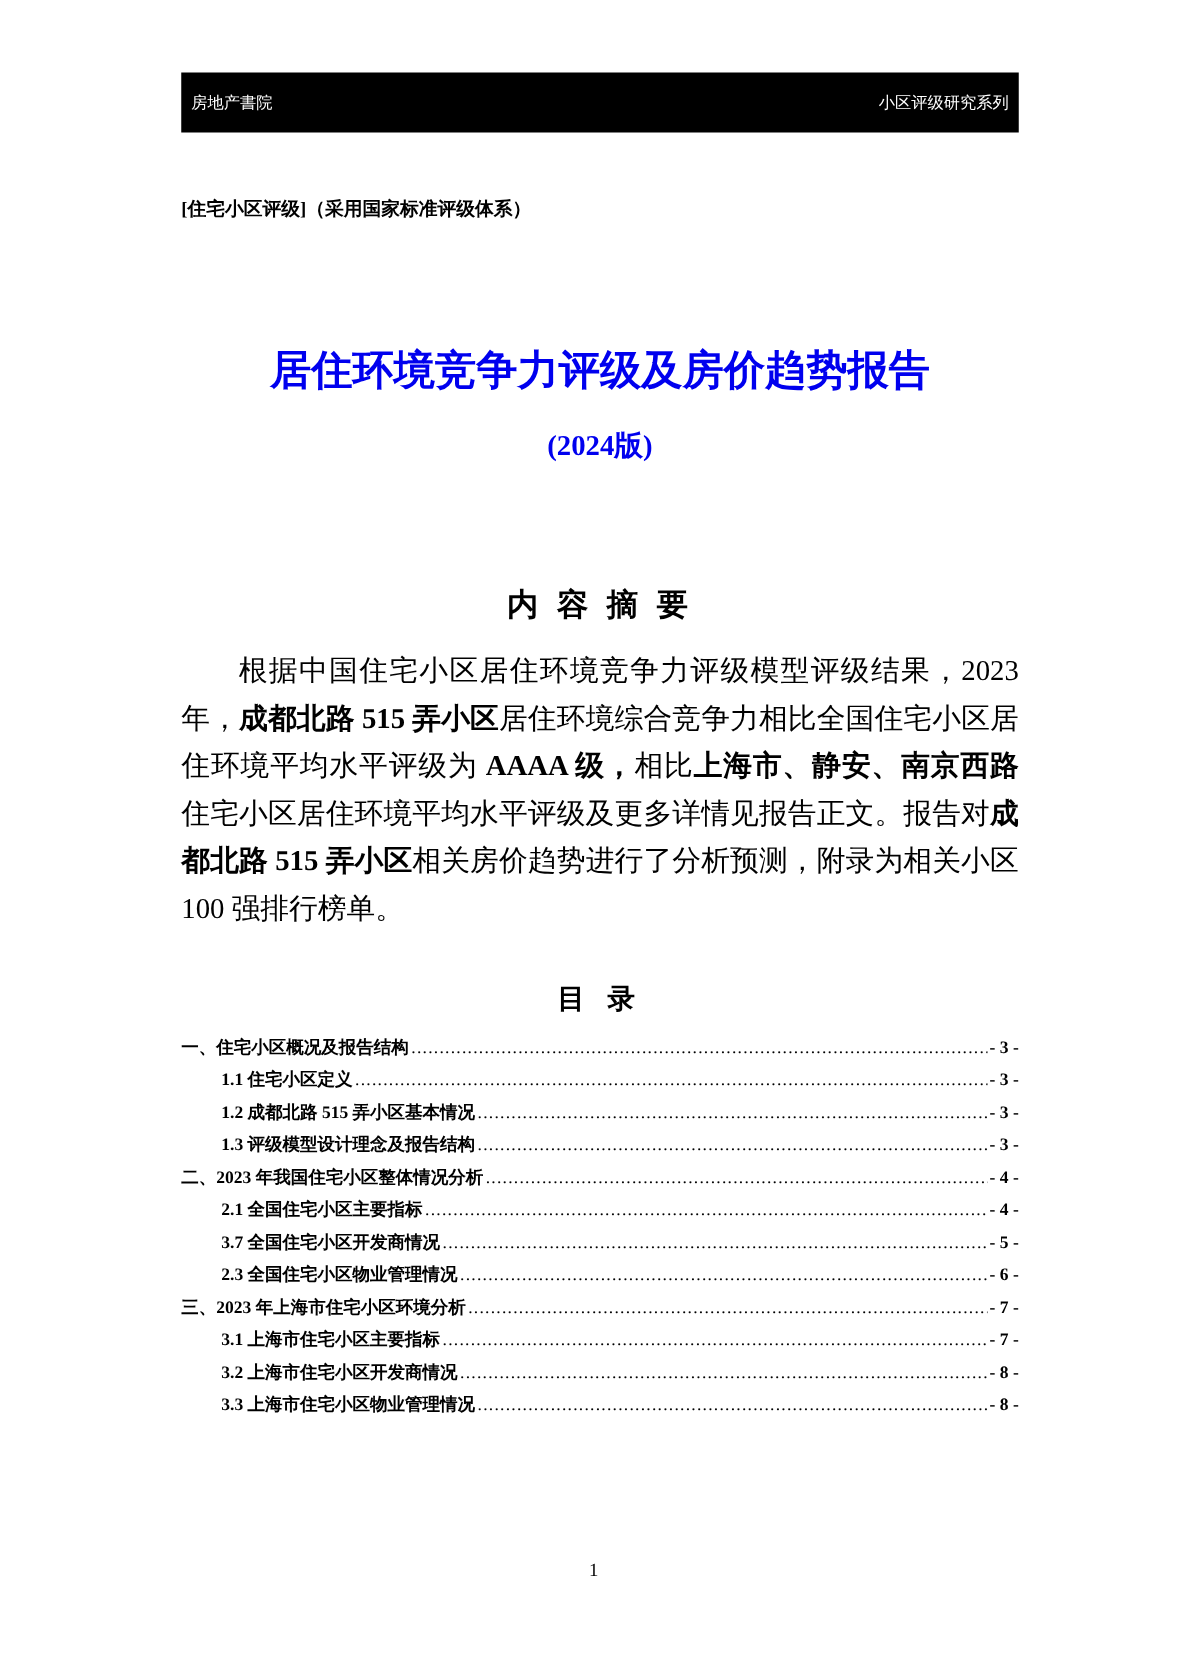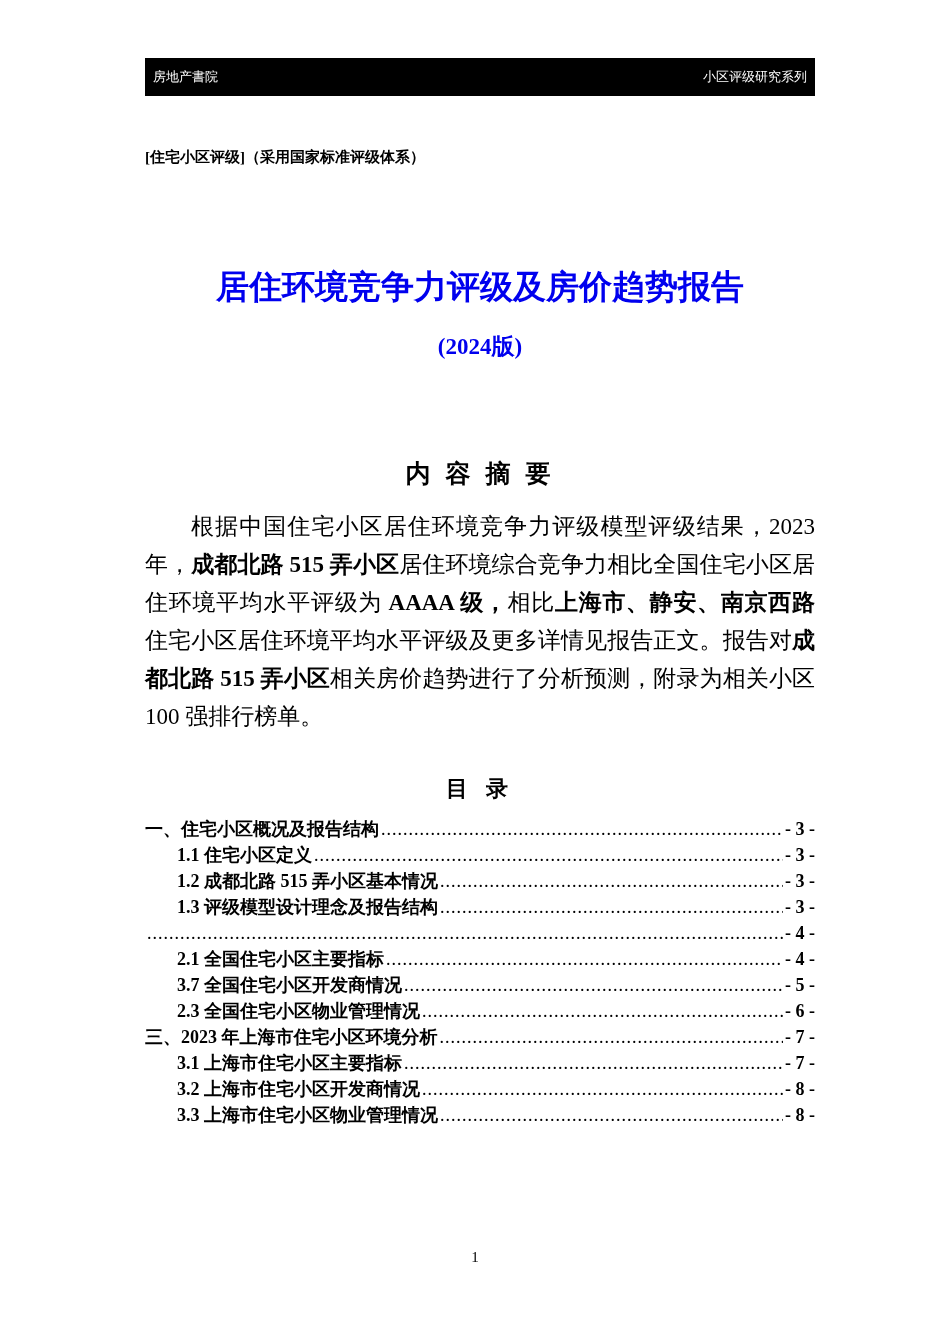--- a/index.html
+++ b/index.html
@@ -7,21 +7,21 @@
   html, body { margin: 0; padding: 0; background: #ffffff; }
   .page {
     width: 950px; height: 1344px; background: #ffffff; position: relative;
     font-family: "Liberation Serif", "DejaVu Serif", serif; color: #000;
     overflow: hidden;
   }
   .content { padding: 58px 135px 0 145px; }
 
   
   .header-bar {
-    background: #000000; color: #ffffff; height: 38px;
+    background: #000000; color: #ffffff; height: 48px;
     display: flex; justify-content: space-between; align-items: center;
     padding: 0 8px; font-size: 13px;
     font-family: "Liberation Sans", "DejaVu Sans", sans-serif;
   }
 
   .tag-line { margin-top: 52px; font-size: 15px; font-weight: bold; }
 
   .title-block { margin-top: 88px; text-align: center; color: var(--title-color); }
   .title-line { font-size: 33px; font-weight: bold; line-height: 64px; }
   .title-edition { font-size: 23px; font-weight: bold; line-height: 56px; }
@@ -37,21 +37,21 @@
     text-align: justify; text-indent: 2em;
   }
   .summary-paragraph .bold { font-weight: bold; }
 
   .toc-heading {
     margin-top: 38px; text-align: center; font-size: 22px; font-weight: bold;
     letter-spacing: 6px;
     font-family: Liberation Sans, sans-serif;
   }
 
-  .toc-list { margin-top: 12px; font-size: 18px; font-weight: bold; text-align: right; }
+  .toc-list { margin-top: 12px; font-size: 14px; font-weight: bold; text-align: right; }
   .toc-row { display: flex; align-items: baseline; line-height: 26px; white-space: nowrap; }
   .toc-row.indent { padding-left: 32px; }
   .toc-label { flex: 0 0 auto; }
   .toc-dots { flex: 1 1 auto; overflow: hidden; font-weight: normal; letter-spacing: 1px; margin: 0 2px; }
   .toc-page { flex: 0 0 auto; }
 
   .page-number {
     position: absolute; bottom: 78px; left: 0; right: 0;
     text-align: center; font-size: 15px;
   }
@@ -95,20 +95,21 @@
           <span class="toc-label">1.2 成都北路 515 弄小区基本情况</span>
           <span class="toc-dots">............................................................................................................................................................................................................................</span>
           <span class="toc-page">- 3 -</span>
         </div>
         <div class="toc-row indent">
           <span class="toc-label">1.3 评级模型设计理念及报告结构</span>
           <span class="toc-dots">............................................................................................................................................................................................................................</span>
           <span class="toc-page">- 3 -</span>
         </div>
         <div class="toc-row">
+          <span class="toc-label">二、2023 年我国住宅小区整体情况分析</span>
           <span class="toc-dots">............................................................................................................................................................................................................................</span>
           <span class="toc-page">- 4 -</span>
         </div>
         <div class="toc-row indent">
           <span class="toc-label">2.1 全国住宅小区主要指标</span>
           <span class="toc-dots">............................................................................................................................................................................................................................</span>
           <span class="toc-page">- 4 -</span>
         </div>
         <div class="toc-row indent">
           <span class="toc-label">3.7 全国住宅小区开发商情况</span>

